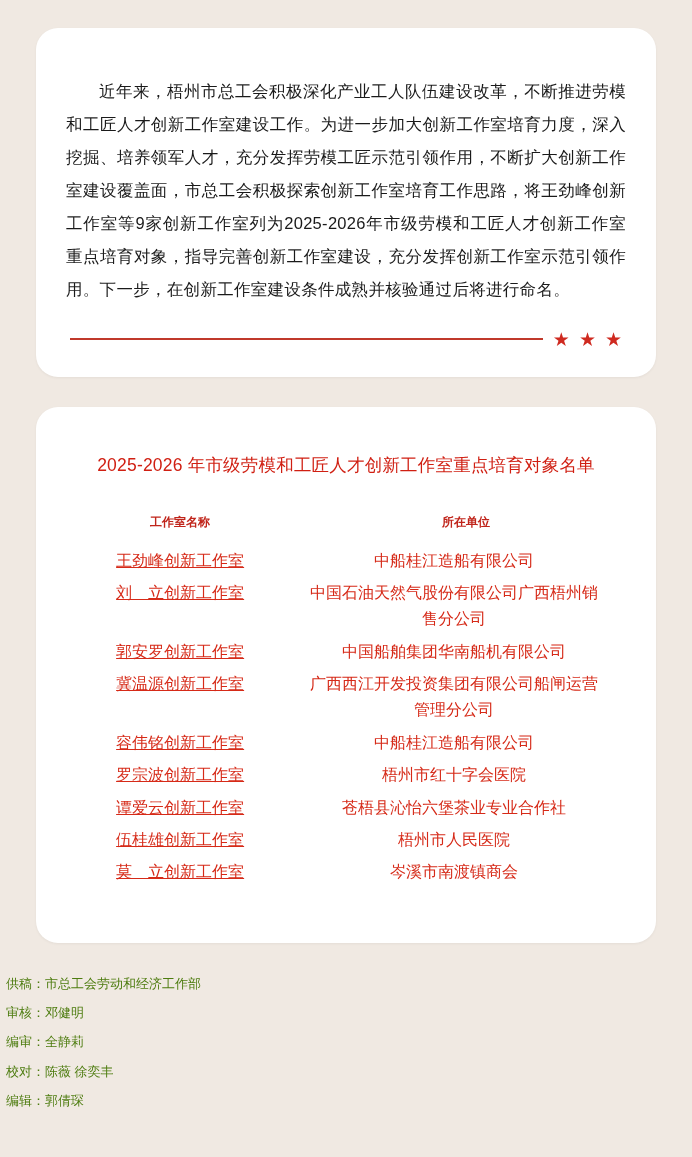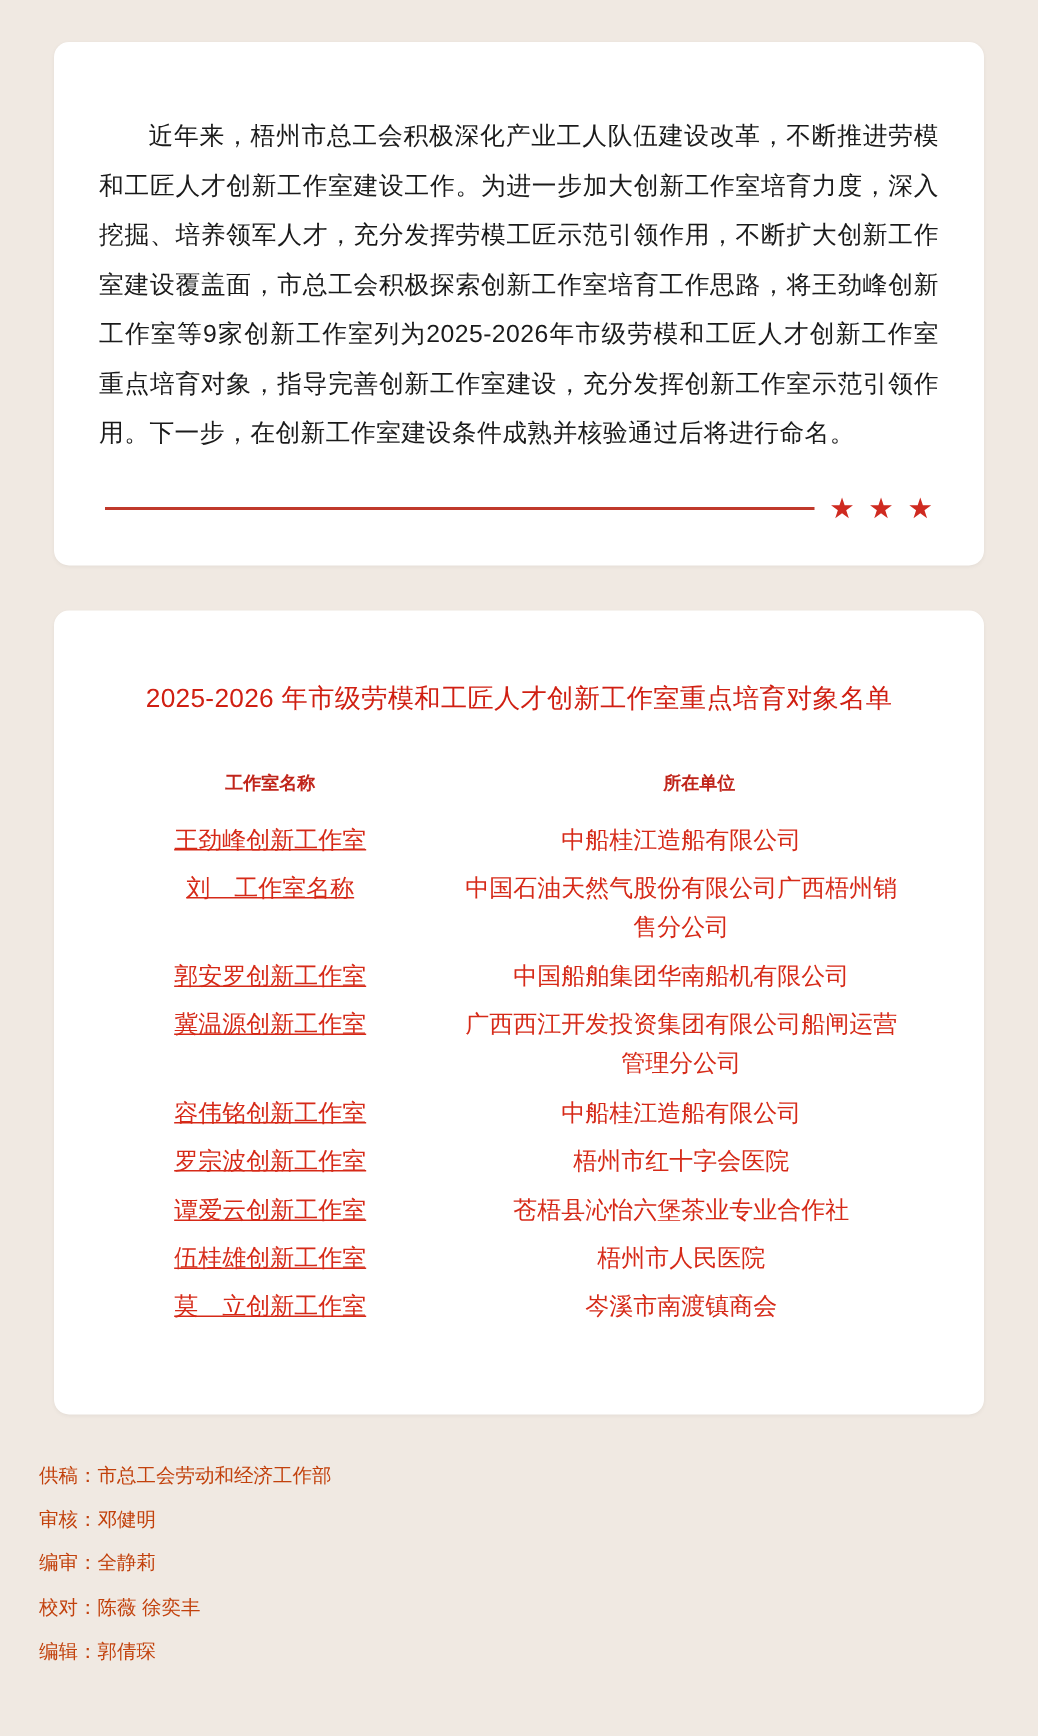--- a/index.html
+++ b/index.html
@@ -16,21 +16,21 @@
   }
   .page {
     width: 692px;
     min-height: 1157px;
     background: #f0e9e2;
     padding: 0;
     position: relative;
   }
   .card {
     background: #ffffff;
-    border-radius: 10px;
+    border-radius: 22px;
     margin: 12px 36px;
     box-shadow: 0 1px 3px rgba(0,0,0,0.05);
   }
   .card-body-1 {
     margin-top: 28px;
     padding: 30px 30px 22px 30px;
   }
   .para {
     font-size: 16.5px;
     line-height: 2.0;
@@ -101,24 +101,23 @@
     text-align: center;
     padding-left: 6px;
     padding-right: 30px;
   }
   .footer {
     margin: 26px 0 0 0;
     padding: 0 0 24px 4px;
   }
   .footer-line {
     font-size: 13px;
-    color: #c2410c;
+    color: #4d7c0f;
     line-height: 2.25;
     padding-left: 2px;
-    margin-left: 20px;
   }
 </style>
 </head>
 <body>
 
 <div class="page">
 
   <div class="card card-body-1">
     <p class="para">近年来，梧州市总工会积极深化产业工人队伍建设改革，不断推进劳模和工匠人才创新工作室建设工作。为进一步加大创新工作室培育力度，深入挖掘、培养领军人才，充分发挥劳模工匠示范引领作用，不断扩大创新工作室建设覆盖面，市总工会积极探索创新工作室培育工作思路，将王劲峰创新工作室等9家创新工作室列为2025-2026年市级劳模和工匠人才创新工作室重点培育对象，指导完善创新工作室建设，充分发挥创新工作室示范引领作用。下一步，在创新工作室建设条件成熟并核验通过后将进行命名。</p>
     <div class="divider-row">
@@ -139,21 +138,21 @@
           <th class="col-a">工作室名称</th>
           <th class="col-b">所在单位</th>
         </tr>
       </thead>
       <tbody>
         <tr>
           <td class="name">王劲峰创新工作室</td>
           <td class="unit">中船桂江造船有限公司</td>
         </tr>
         <tr>
-          <td class="name">刘　工作室名称</td>
+          <td class="name">刘　立创新工作室</td>
           <td class="unit">中国石油天然气股份有限公司广西梧州销售分公司</td>
         </tr>
         <tr>
           <td class="name">郭安罗创新工作室</td>
           <td class="unit">中国船舶集团华南船机有限公司</td>
         </tr>
         <tr>
           <td class="name">冀温源创新工作室</td>
           <td class="unit">广西西江开发投资集团有限公司船闸运营管理分公司</td>
         </tr>

